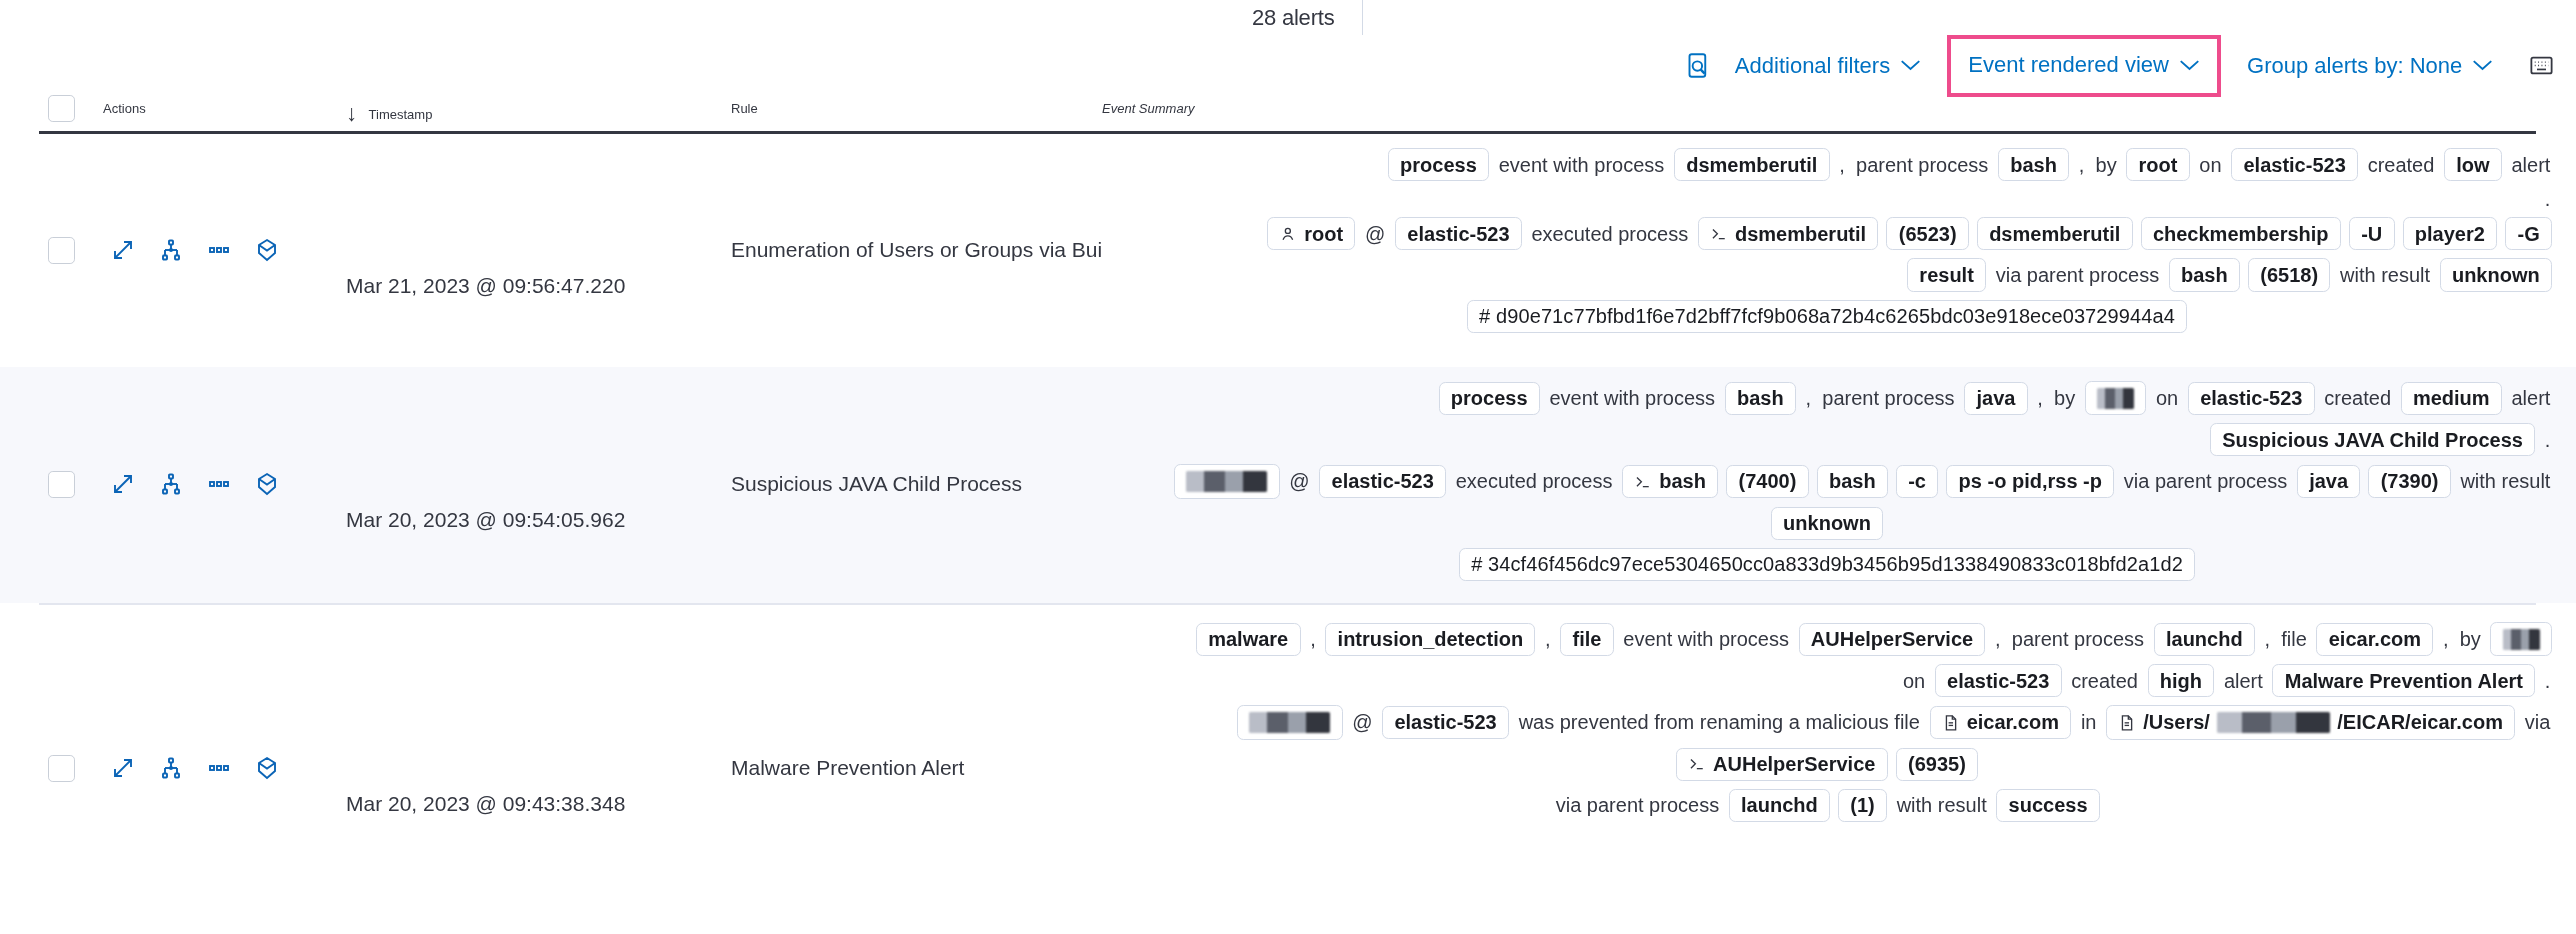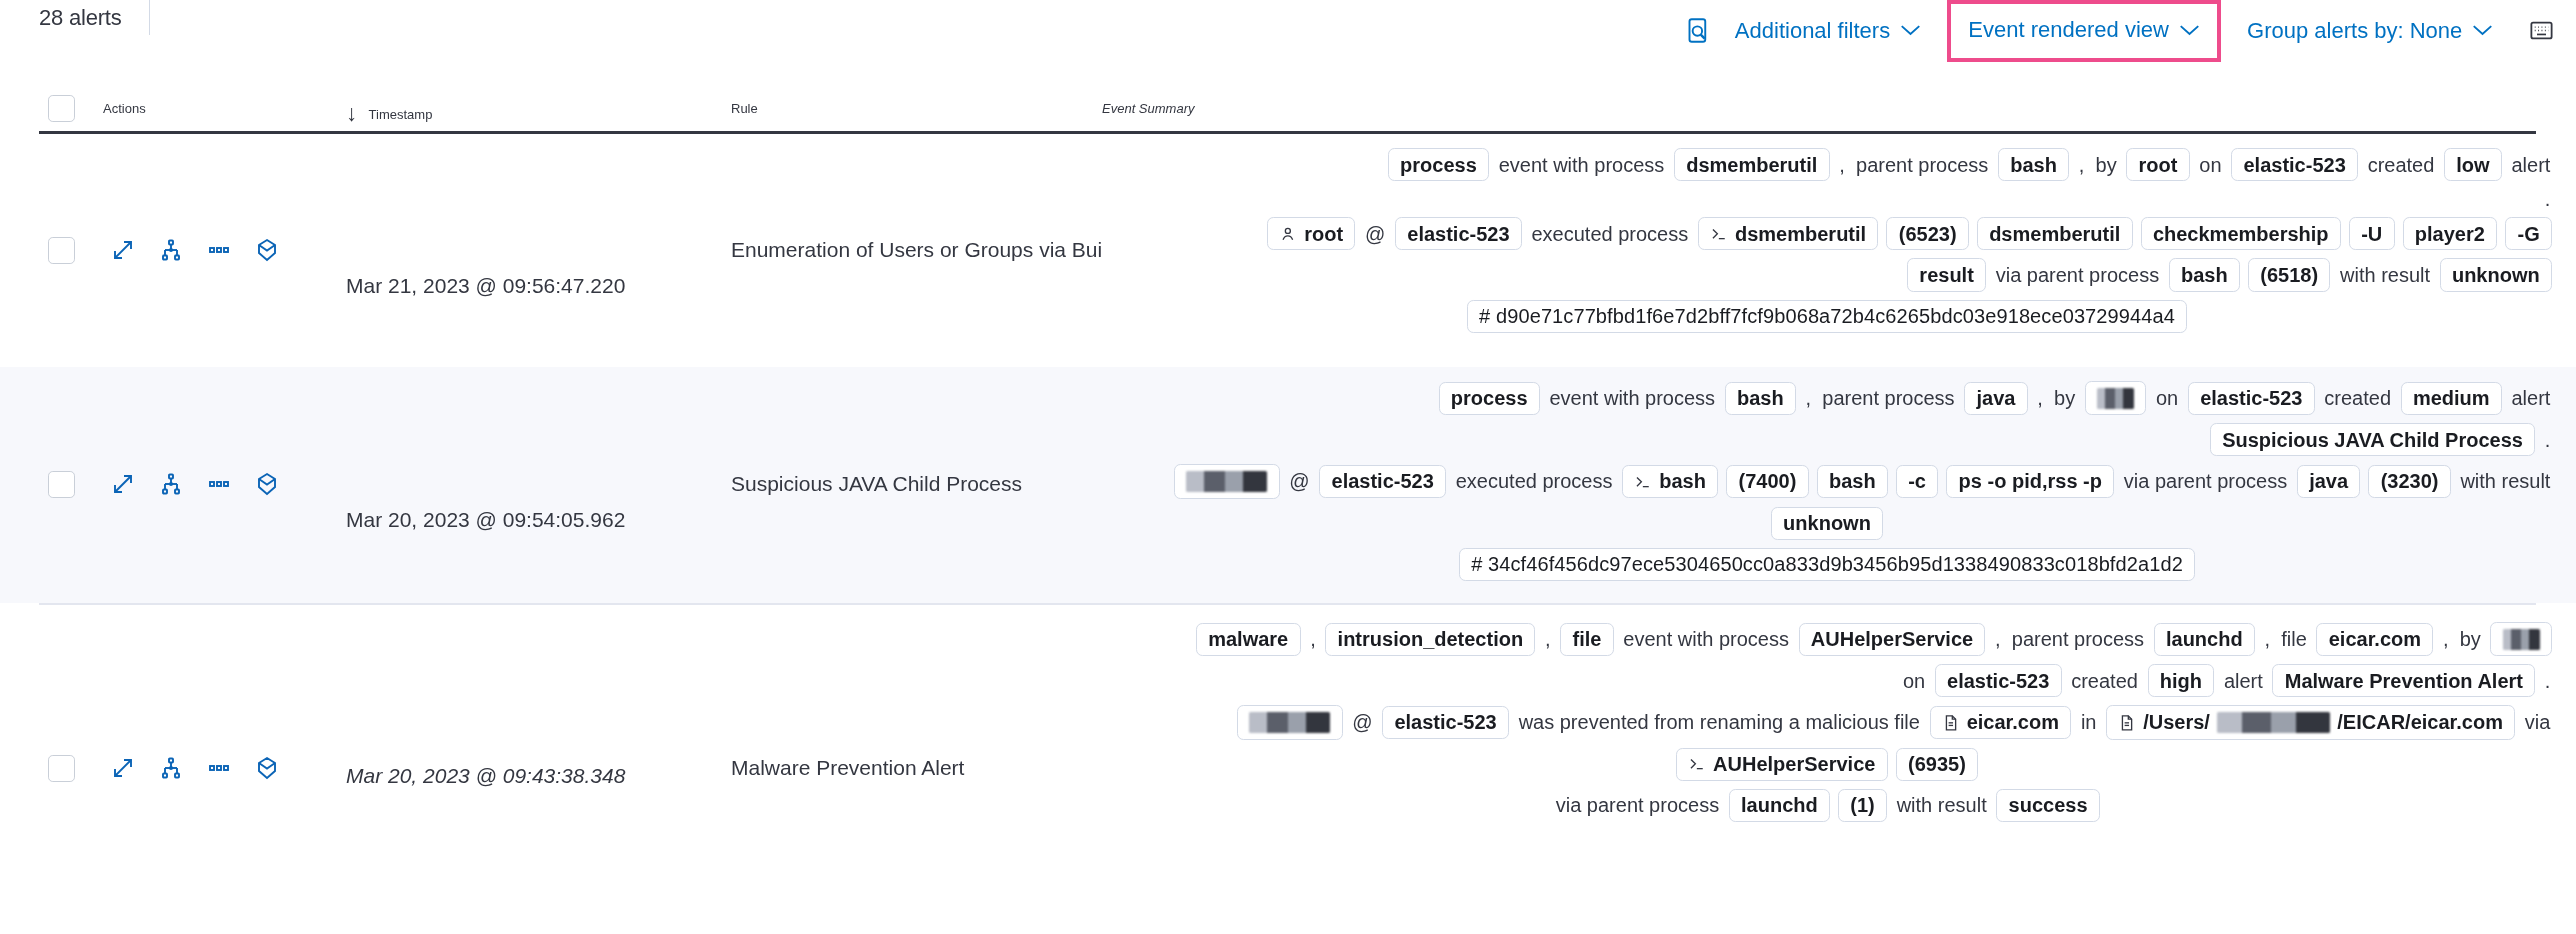--- a/index.html
+++ b/index.html
@@ -10,21 +10,21 @@
     font-family:"Liberation Sans", sans-serif;
     color:#343741;
     -webkit-font-smoothing:antialiased;
     overflow:hidden;
   }
   .page { position:relative; width:2576px; height:934px; background:#fff; }
 
   
   .toolbar {
     position:absolute; left:0; top:0; width:2576px; height:77px;
-    display:flex; align-items:flex-start;
+    display:flex; align-items:center;flex-direction:column;
   }
   .alert-count-wrap { display:flex; align-items:center; margin-left:39px; }
   .alert-count { font-size:22px; color:#343741; letter-spacing:-0.2px; }
   .vdiv { width:1.6px; height:35px; background:#d3dae6; margin-left:27px; }
 
   .toolbar-right {
     margin-left:auto; display:flex; align-items:center; gap:0px;
     padding-right:21px;
   }
   .tb-link {
@@ -421,21 +421,21 @@
             <span>-c</span>
           </span>
           <span class="chip">
             <span>ps -o pid,rss -p</span>
           </span>
           <span class="txt">via parent process</span>
           <span class="chip">
             <span>java</span>
           </span>
           <span class="chip">
-            <span>(3230)</span>
+            <span>(7390)</span>
           </span>
           <span class="txt">with result</span>
         </div>
         <div class="sline center">
           <span class="chip">
             <span>unknown</span>
           </span>
         </div>
         <div class="sline center">
           <span class="chip hash">
@@ -473,21 +473,21 @@
             <rect x="17" y="10" width="4" height="4"></rect>
           </svg>
         </span>
         <span class="icon-btn">
           <svg width="24" height="24" viewBox="0 0 24 24" fill="none" stroke="#0b64b6" stroke-width="1.9">
             <path d="M12 2 L20 7 V15 L12 22 L4 15 V7 Z"></path>
             <path d="M4 7 L12 12.5 L20 7"></path>
           </svg>
         </span>
       </div>
-      <div class="cell-ts" style="left: 346px; top: 728px; font-style: italic;">Mar 20, 2023 @ 09:43:38.348</div>
+      <div class="cell-ts" style="left: 346px; top: 756px;">Mar 20, 2023 @ 09:43:38.348</div>
       <div class="cell-rule" style="left: 731px; top: 756px;">Malware Prevention Alert</div>
       <div class="summary" style="top: 622px;">
         <div class="sline right">
           <span class="chip">
             <span>malware</span>
           </span>
           <span class="txt">,</span>
           <span class="chip">
             <span>intrusion_detection</span>
           </span>

